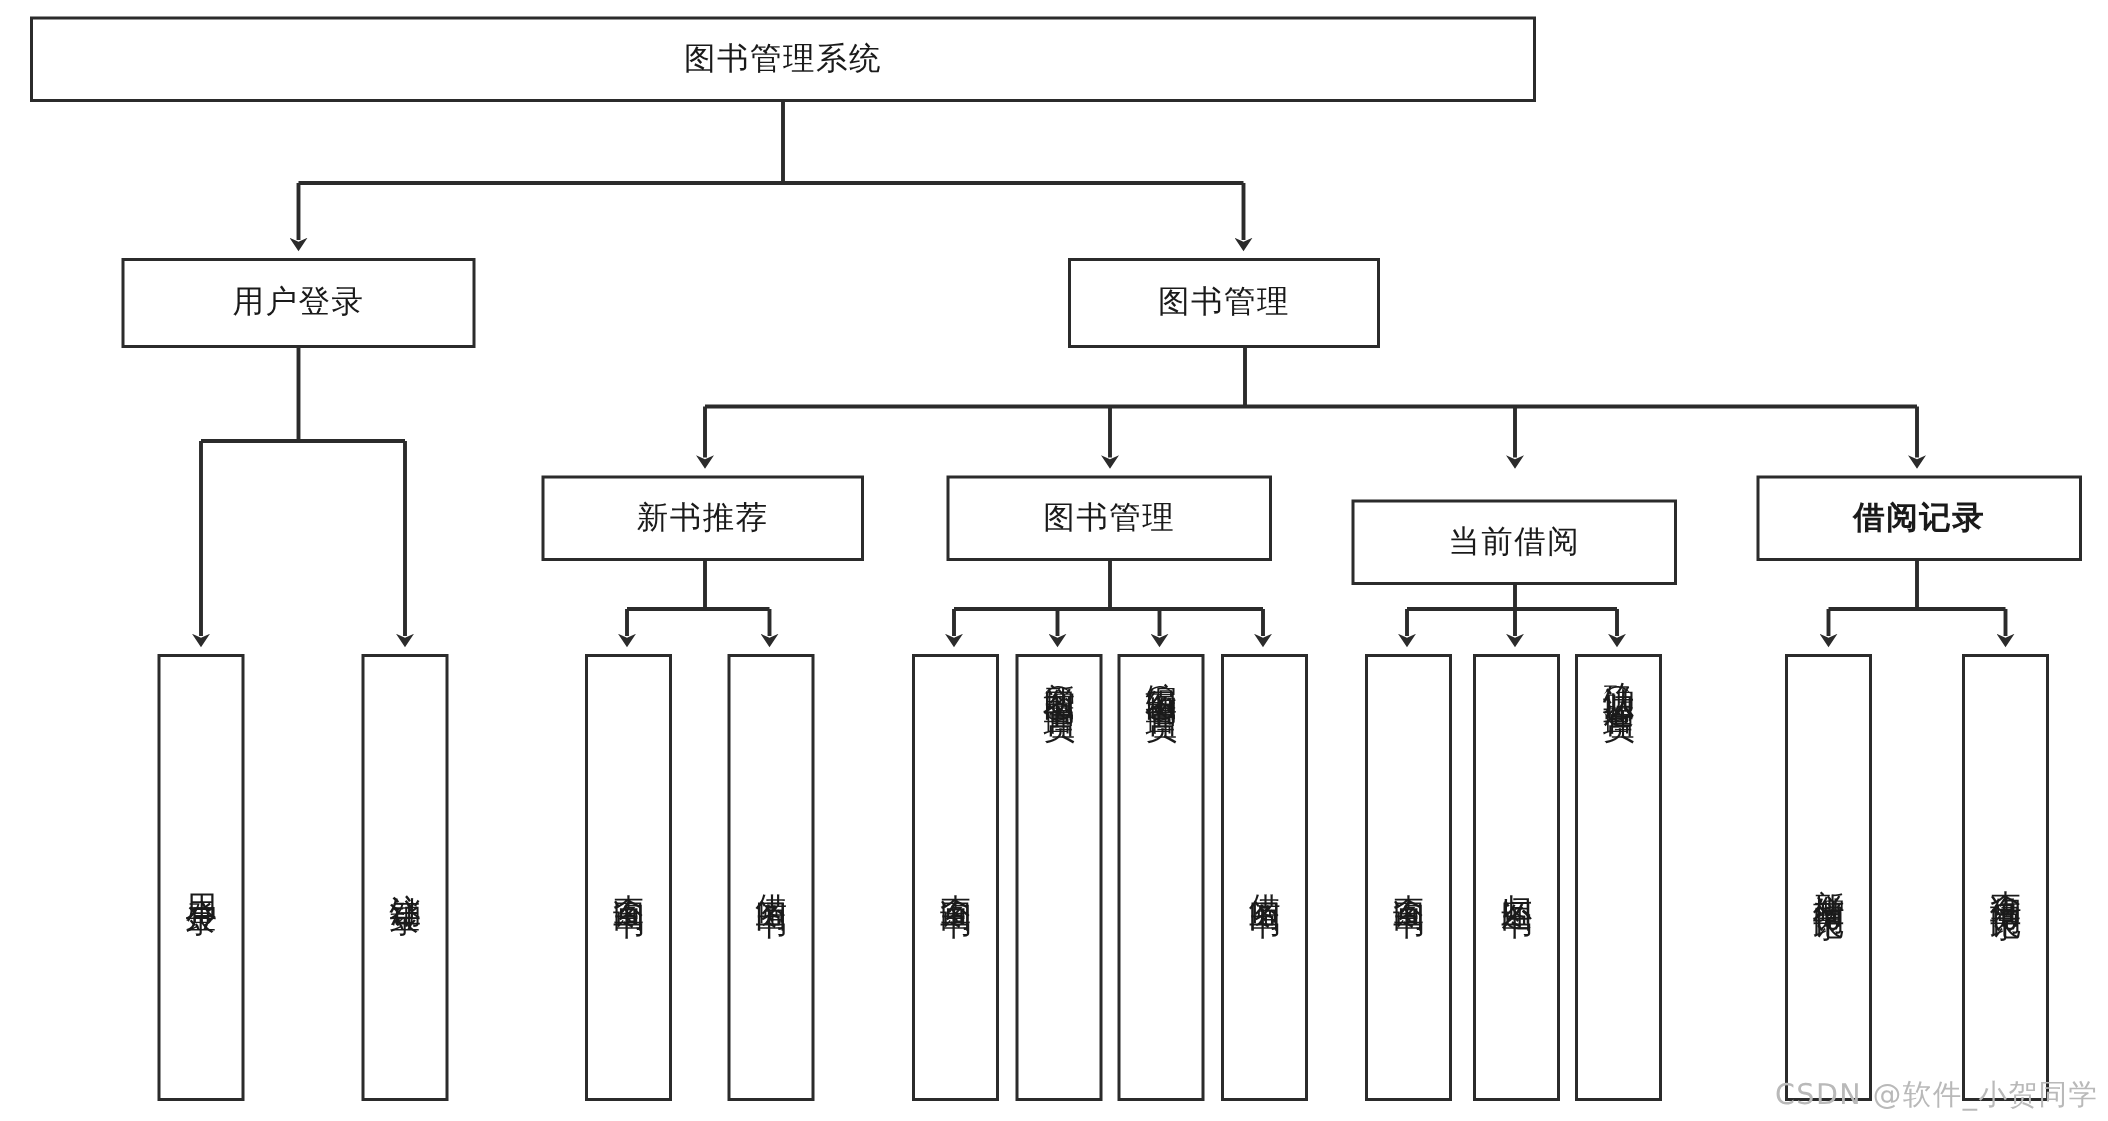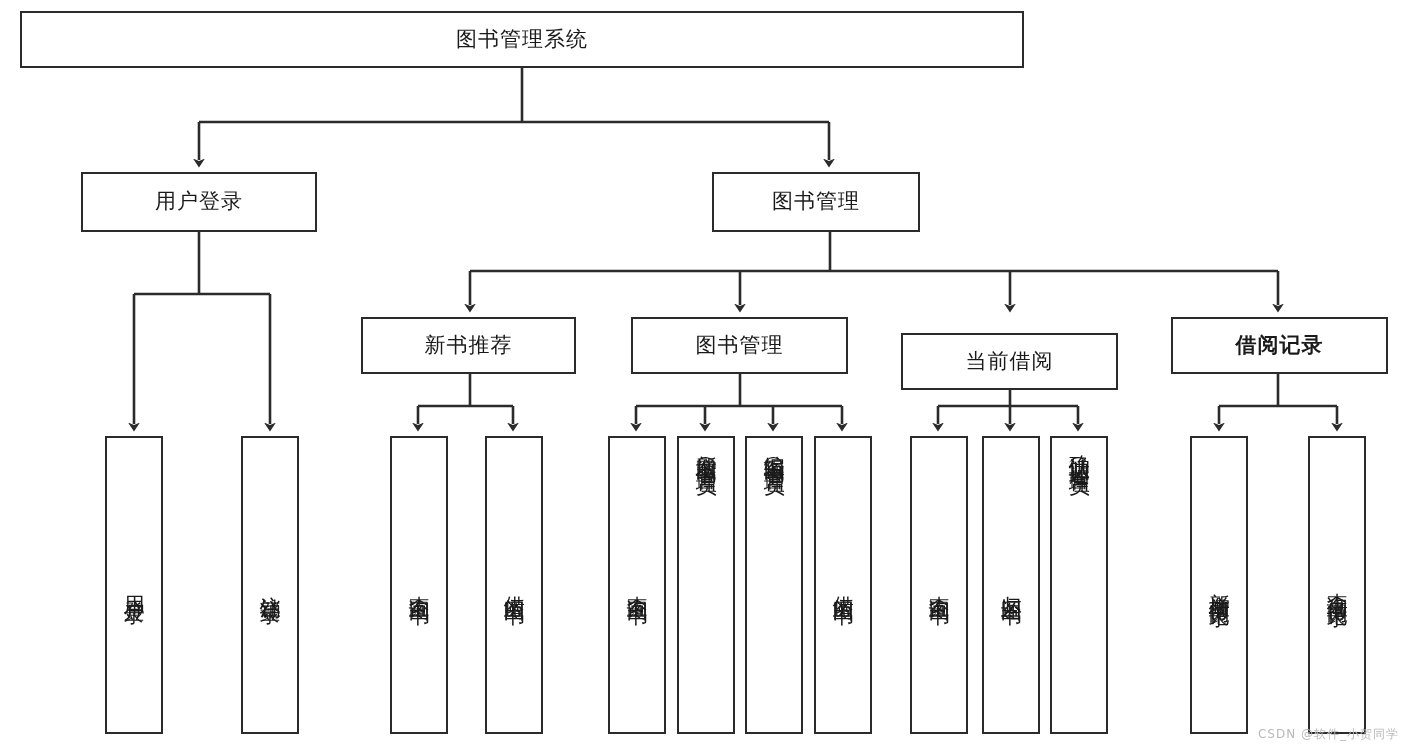--- a/index.html
+++ b/index.html
@@ -54,21 +54,21 @@
   .node.v.top .vtext {
     align-self: flex-start;
   }
   .node.v {
     align-items: center;
   }
   .watermark {
     position: absolute;
     right: 6px;
     bottom: 4px;
-    font-size: 12px;
+    font-size: 19px;
     color: #b9b9b9;
     letter-spacing: 1px;
     white-space: nowrap;
     font-family: "DejaVu Sans", "Liberation Sans", sans-serif;
   }
 </style>
 </head>
 <body>
 
 <div id="canvas">

